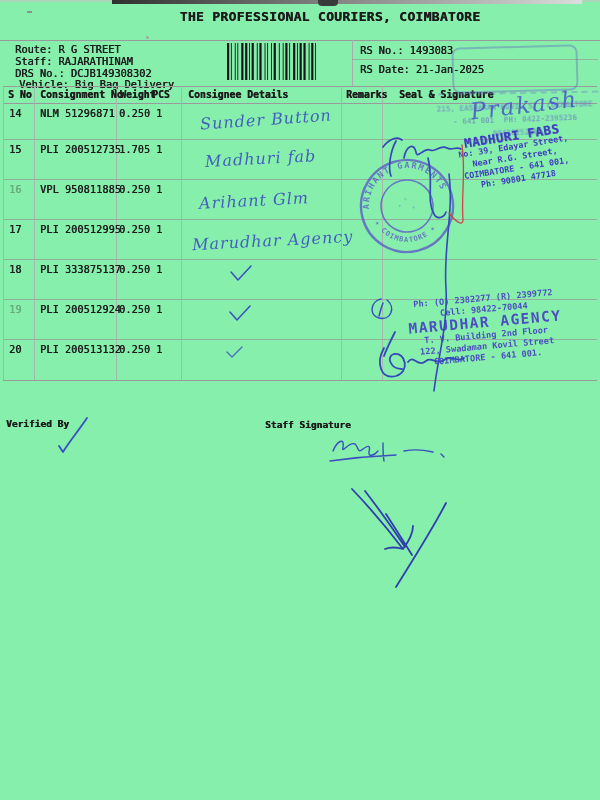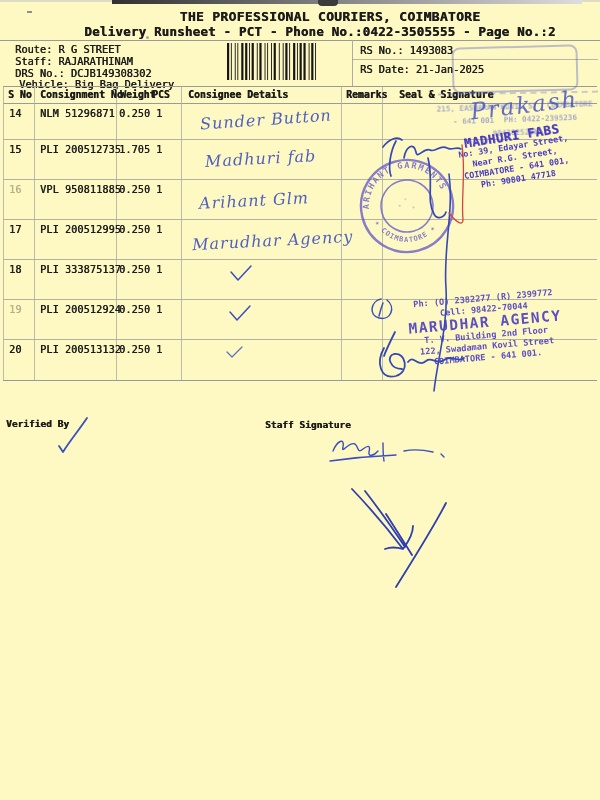--- a/index.html
+++ b/index.html
@@ -1,16 +1,16 @@
 <!DOCTYPE html>
 <html><head>
 <meta charset="utf-8">
 <style>
   html,body{margin:0;padding:0;background:#e8e8e8;}
-  .page{position:relative;width:600px;height:800px;background:#fef9c3;overflow:hidden;
+  .page{position:relative;width:600px;height:800px;background:#86efac;overflow:hidden;
         font-family:"DejaVu Sans Mono",monospace;color:#1c1c1c;}
   .abs{position:absolute;}
   .dotmx{text-shadow:0.45px 0 0 currentColor;}
   .title{font-size:13px;font-weight:bold;text-align:center;letter-spacing:.3px;}
   .subtitle{font-size:12.5px;font-weight:bold;text-align:center;letter-spacing:.2px;}
   .info{font-size:10.3px;}
   .hline{background:#9a9a9a;height:1px;}
   .vline{background:#ababab;width:1px;}
   .th{font-size:9.8px;font-weight:bold;}
   .cell{font-size:10px;letter-spacing:.2px;}
@@ -40,21 +40,20 @@
 
 <div class="page">
 
   <div class="abs" style="left:0;top:0;width:600px;height:2px;background:#c4c4c4;opacity:.55;"></div>
   <div class="abs" style="left:112px;top:0;width:470px;height:3.5px;background:linear-gradient(90deg,#303030,#777 40%,#c2c2c2 85%,#ddd);"></div>
   <div class="abs" style="left:318px;top:0;width:20px;height:6px;background:#3a3a3a;border-radius:0 0 4px 4px;"></div>
   <div class="abs" style="left:27px;top:11px;width:5px;height:2px;background:#909090;"></div>
   <div class="abs" style="left:146px;top:36px;width:3px;height:3px;background:#a5a5a5;border-radius:50%;"></div>
 
   <div class="abs title dotmx" style="left:60px;top:9px;width:540px;">THE PROFESSIONAL COURIERS, COIMBATORE</div>
-  <div class="abs subtitle dotmx" style="left:40px;top:24px;width:560px;">Delivery Runsheet - PCT - Phone No.:0422-3505555 - Page No.:2</div>
   <div class="abs hline" style="left:0;top:40px;width:600px;"></div>
 
   <div class="abs info dotmx" style="left:15px;top:43px;">Route: R G STREET</div>
   <div class="abs info dotmx" style="left:15px;top:55px;">Staff: RAJARATHINAM</div>
   <div class="abs info dotmx" style="left:15px;top:67px;">DRS No.: DCJB149308302</div>
   <div class="abs info dotmx" style="left:19px;top:78px;">Vehicle: Big Bag Delivery</div>
 
   <svg class="abs" id="barcode" style="left:227px;top:43px;" width="92" height="37" viewBox="0 0 92 37">
       <rect x="0" y="0" width="2.191549295774648" height="37" fill="#161616"></rect>
       <rect x="3.887323943661972" y="0" width="0.895774647887324" height="37" fill="#161616"></rect>

